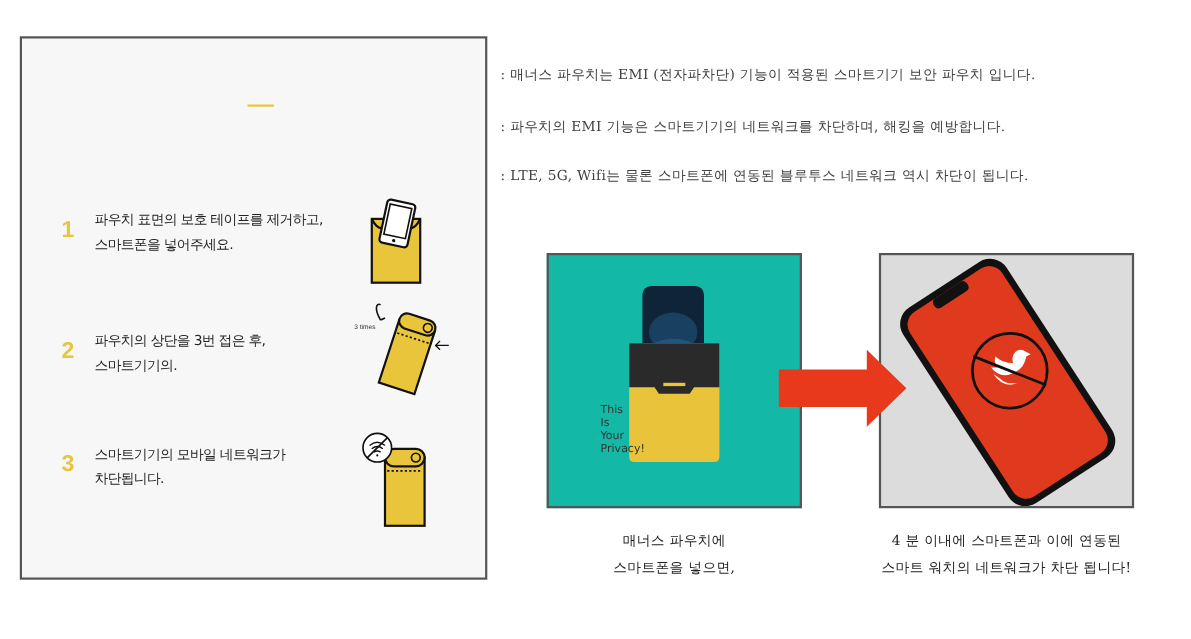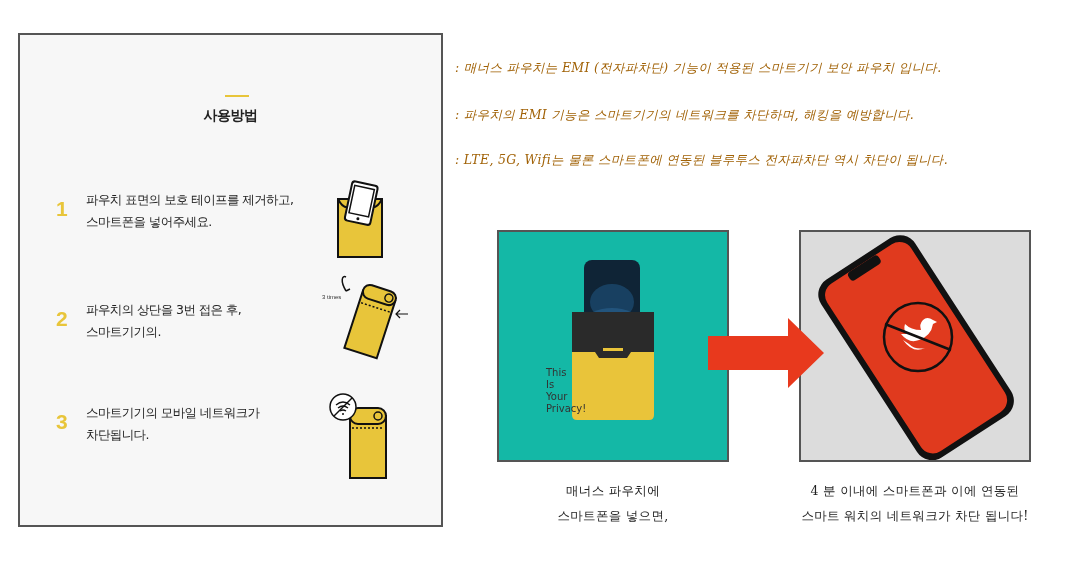--- a/index.html
+++ b/index.html
@@ -25,21 +25,21 @@
     }
     .step-text {
       position: absolute; left: 66px; font-size: 12.5px; line-height: 22px; color: #222;
       letter-spacing: -0.6px; white-space: pre-line;
     }
     .step-icon { position: absolute; }
 
     
     .desc-line {
       position: absolute; left: 455px; font-family: "DejaVu Serif", serif;
-      font-size: 12.5px; color: #a16207; letter-spacing: 0.3px; white-space: nowrap; font-style: italic;
+      font-size: 12.5px; color: #404040; letter-spacing: 0.3px; white-space: nowrap;
     }
 
     .img-box {
       position: absolute; top: 230px; width: 232px; height: 232px;
       border: 2px solid #555;
     }
     .img-box.left { left: 497px; background: #14b8a6; }
     .img-box.right { left: 799px; background: #dcdcdc; }
 
     .arrow { position: absolute; left: 706px; top: 318px; }
@@ -54,21 +54,20 @@
     .pouch-text {
       position: absolute; left: 47px; top: 135px; font-family: "DejaVu Sans", sans-serif;
       font-size: 10px; line-height: 12px; color: #333; white-space: pre-line;
     }
   </style>
 </head>
 <body>
 
 <div class="usage-panel">
   <div class="usage-accent"></div>
-  <div class="usage-title">사용방법</div>
 
   <div class="step" style="top:140px;">
     <div class="step-num" style="top:22px;">1</div>
     <div class="step-text" style="top:14px;">파우치 표면의 보호 테이프를 제거하고,
 스마트폰을 넣어주세요.</div>
     <div class="step-icon" style="left:315px; top:4px;">
       <svg width="50" height="80" viewBox="0 0 50 80">
         <rect x="3" y="20" width="44" height="58" fill="#e8c53a" stroke="#111" stroke-width="2"></rect>
         <path d="M3 20 Q8 30 14 28 M47 20 Q42 30 36 28" fill="none" stroke="#111" stroke-width="2"></path>
         <g transform="rotate(12 25 30)">
@@ -113,21 +112,21 @@
         <path d="M10 15 Q17 9 24 15 M12 18 Q17 14 22 18 M14 21 Q17 19 20 21" fill="none" stroke="#111" stroke-width="1.3"></path>
         <circle cx="17" cy="24" r="1" fill="#111"></circle>
         <line x1="8" y1="26" x2="26" y2="8" stroke="#111" stroke-width="1.5"></line>
       </svg>
     </div>
   </div>
 </div>
 
 <div class="desc-line" style="top:60px;">: 매너스 파우치는 EMI (전자파차단) 기능이 적용된 스마트기기 보안 파우치 입니다.</div>
 <div class="desc-line" style="top:107px;">: 파우치의 EMI 기능은 스마트기기의 네트워크를 차단하며, 해킹을 예방합니다.</div>
-<div class="desc-line" style="top:152px;">: LTE, 5G, Wifi는 물론 스마트폰에 연동된 블루투스 전자파차단 역시 차단이 됩니다.</div>
+<div class="desc-line" style="top:152px;">: LTE, 5G, Wifi는 물론 스마트폰에 연동된 블루투스 네트워크 역시 차단이 됩니다.</div>
 
 <div class="img-box left">
   <svg width="228" height="228" viewBox="0 0 228 228" style="position:absolute;left:0;top:0;">
     <rect x="85" y="28" width="56" height="70" rx="8" fill="#0f2436"></rect>
     <ellipse cx="113" cy="70" rx="22" ry="18" fill="#1c4d73" opacity="0.7"></ellipse>
     <ellipse cx="113" cy="90" rx="26" ry="14" fill="#2a6390" opacity="0.6"></ellipse>
     <path d="M73 80 L155 80 L155 183 Q155 188 150 188 L78 188 Q73 188 73 183 Z" fill="#e9c43a"></path>
     <path d="M73 80 L155 80 L155 120 L132 120 L128 126 L100 126 L96 120 L73 120 Z" fill="#2a2a2a"></path>
     <rect x="104" y="116" width="20" height="3" fill="#e9c43a"></rect>
   </svg>

